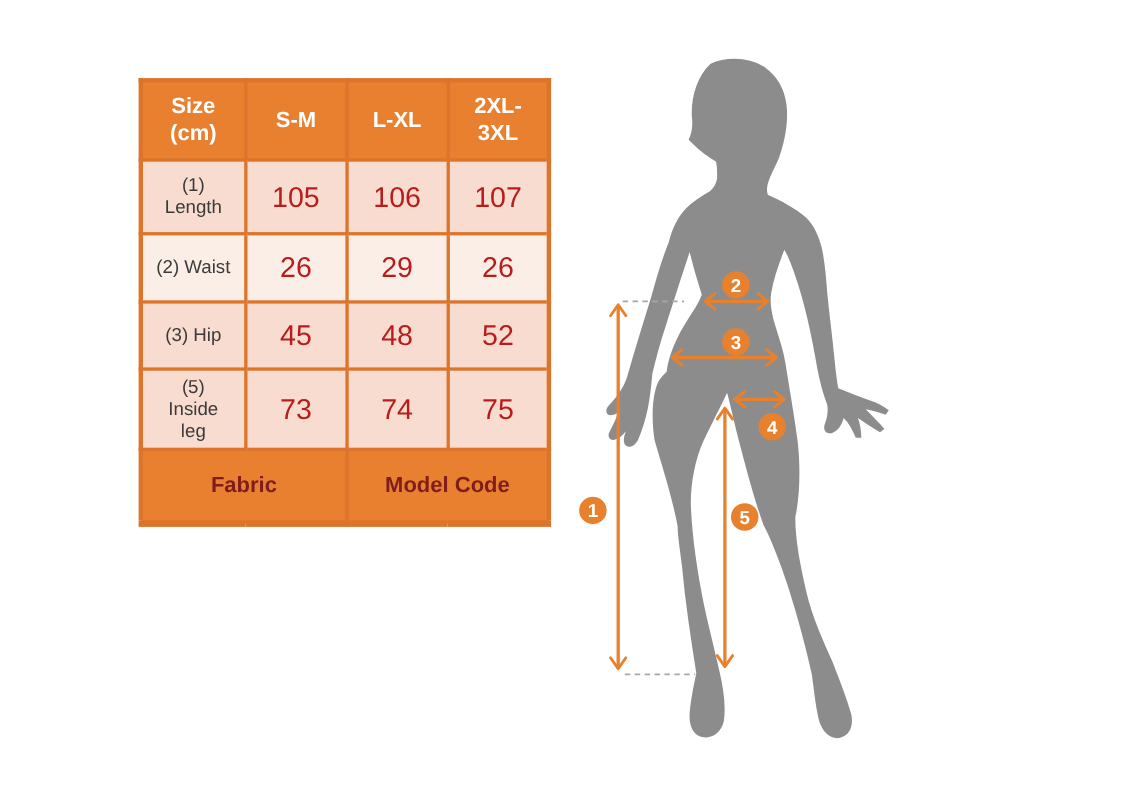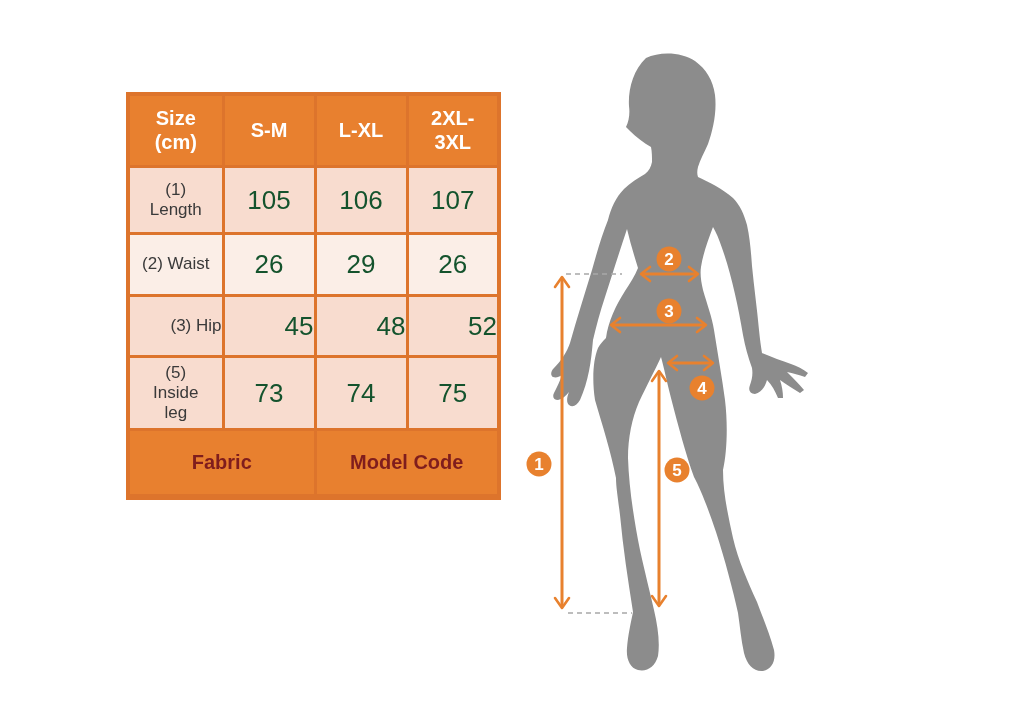--- a/index.html
+++ b/index.html
@@ -4,36 +4,36 @@
 <style>
   html,body{margin:0;padding:0;background:#ffffff;}
   .stage{
     position:relative;width:1024px;height:720px;background:#ffffff;overflow:hidden;
     font-family:"Liberation Sans",sans-serif;
   }
   
   .size-table{
     position:absolute;left:126px;top:71px;width:375px;
     border-collapse:collapse;table-layout:fixed;text-align:center;
-    border:4px solid #dd742c;border-bottom-width:6px;margin-top:21px;
+    border:4px solid #dd742c;border-bottom-width:6px;
   }
   .size-table th,.size-table td{
     border:3px solid #dd742c;vertical-align:middle;
     white-space:pre-line;line-height:1.18;padding:0;
   }
   .size-table col.c0{width:95px;}
   .head-row th{
     background:#e8802f;color:#ffffff;font-weight:bold;font-size:20px;height:69px;
   }
-  .row td{color:#14532d;}
+  .row td{color:#b91c1c;}
   .row .label{font-size:17px;color:#3a3a3a;}
   .row .num{font-size:26px;}
   .row-dark td{background:#f8dccf;}
   .row-light td{background:#fbeee7;}
-  .r1{height:67px;} .r2{height:62px;text-align:center;} .r3{height:61px;text-align:right;} .r4{height:70px;} .r5{height:73px;}
+  .r1{height:67px;} .r2{height:62px;text-align:center;} .r3{height:61px;} .r4{height:70px;} .r5{height:73px;}
   .info-head td{
     background:#e8802f;color:#7f1d1d;font-weight:bold;font-size:20px;height:63px;
   }
   .info-vals td{background:#f7d9c9;font-size:23px;color:#2b2b2b;height:64px;}
   .footnote{
     position:absolute;left:126px;top:653px;width:372px;text-align:right;
     font-size:15px;color:#3b3b3b;
   }
   
   .figure{position:absolute;left:520px;top:40px;width:330px;height:655px;}

